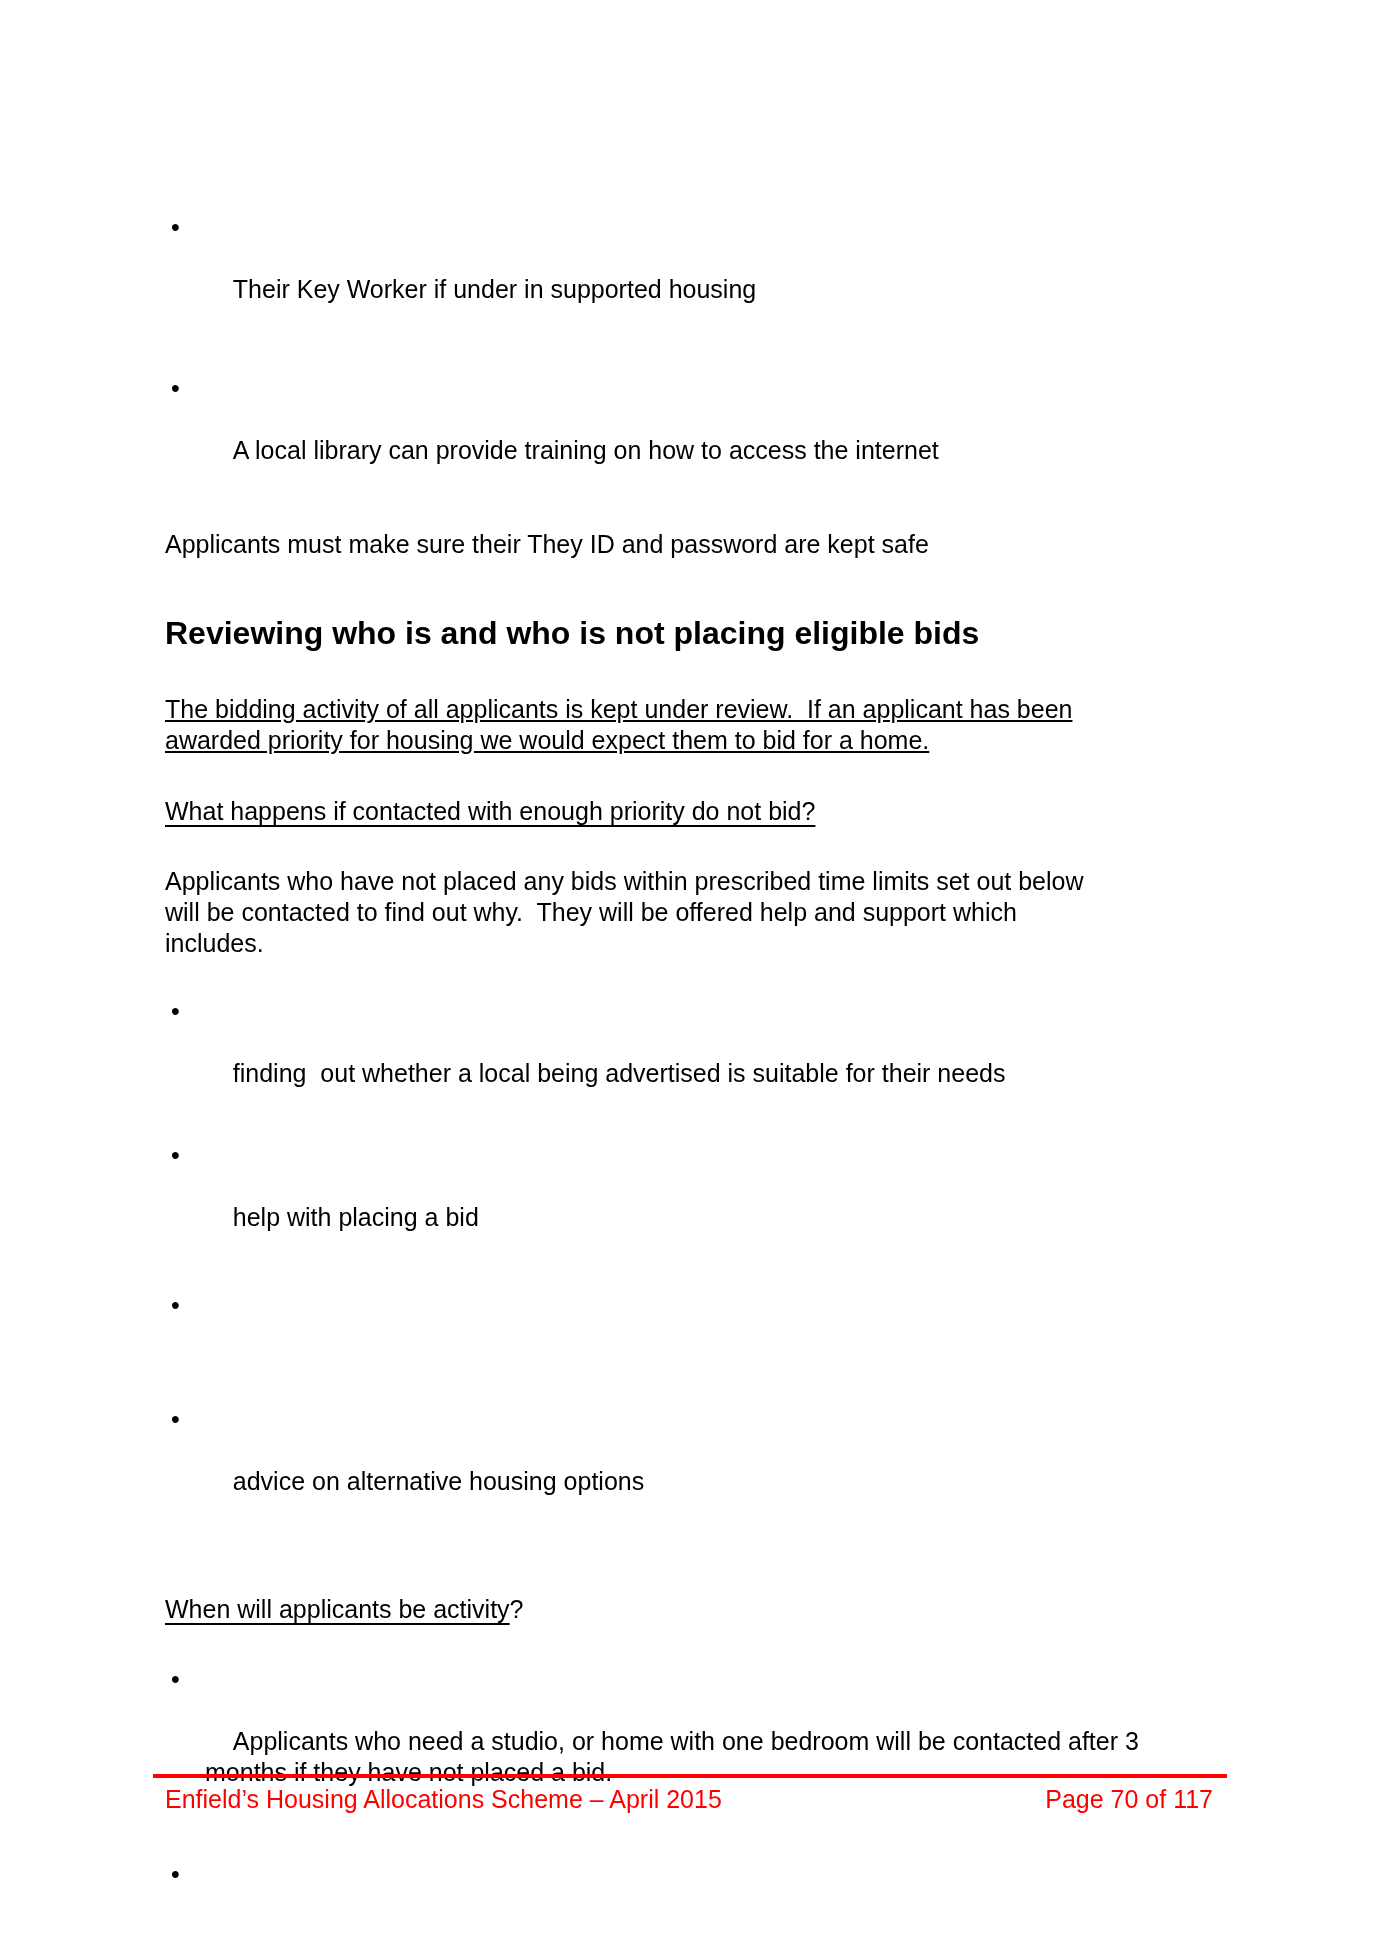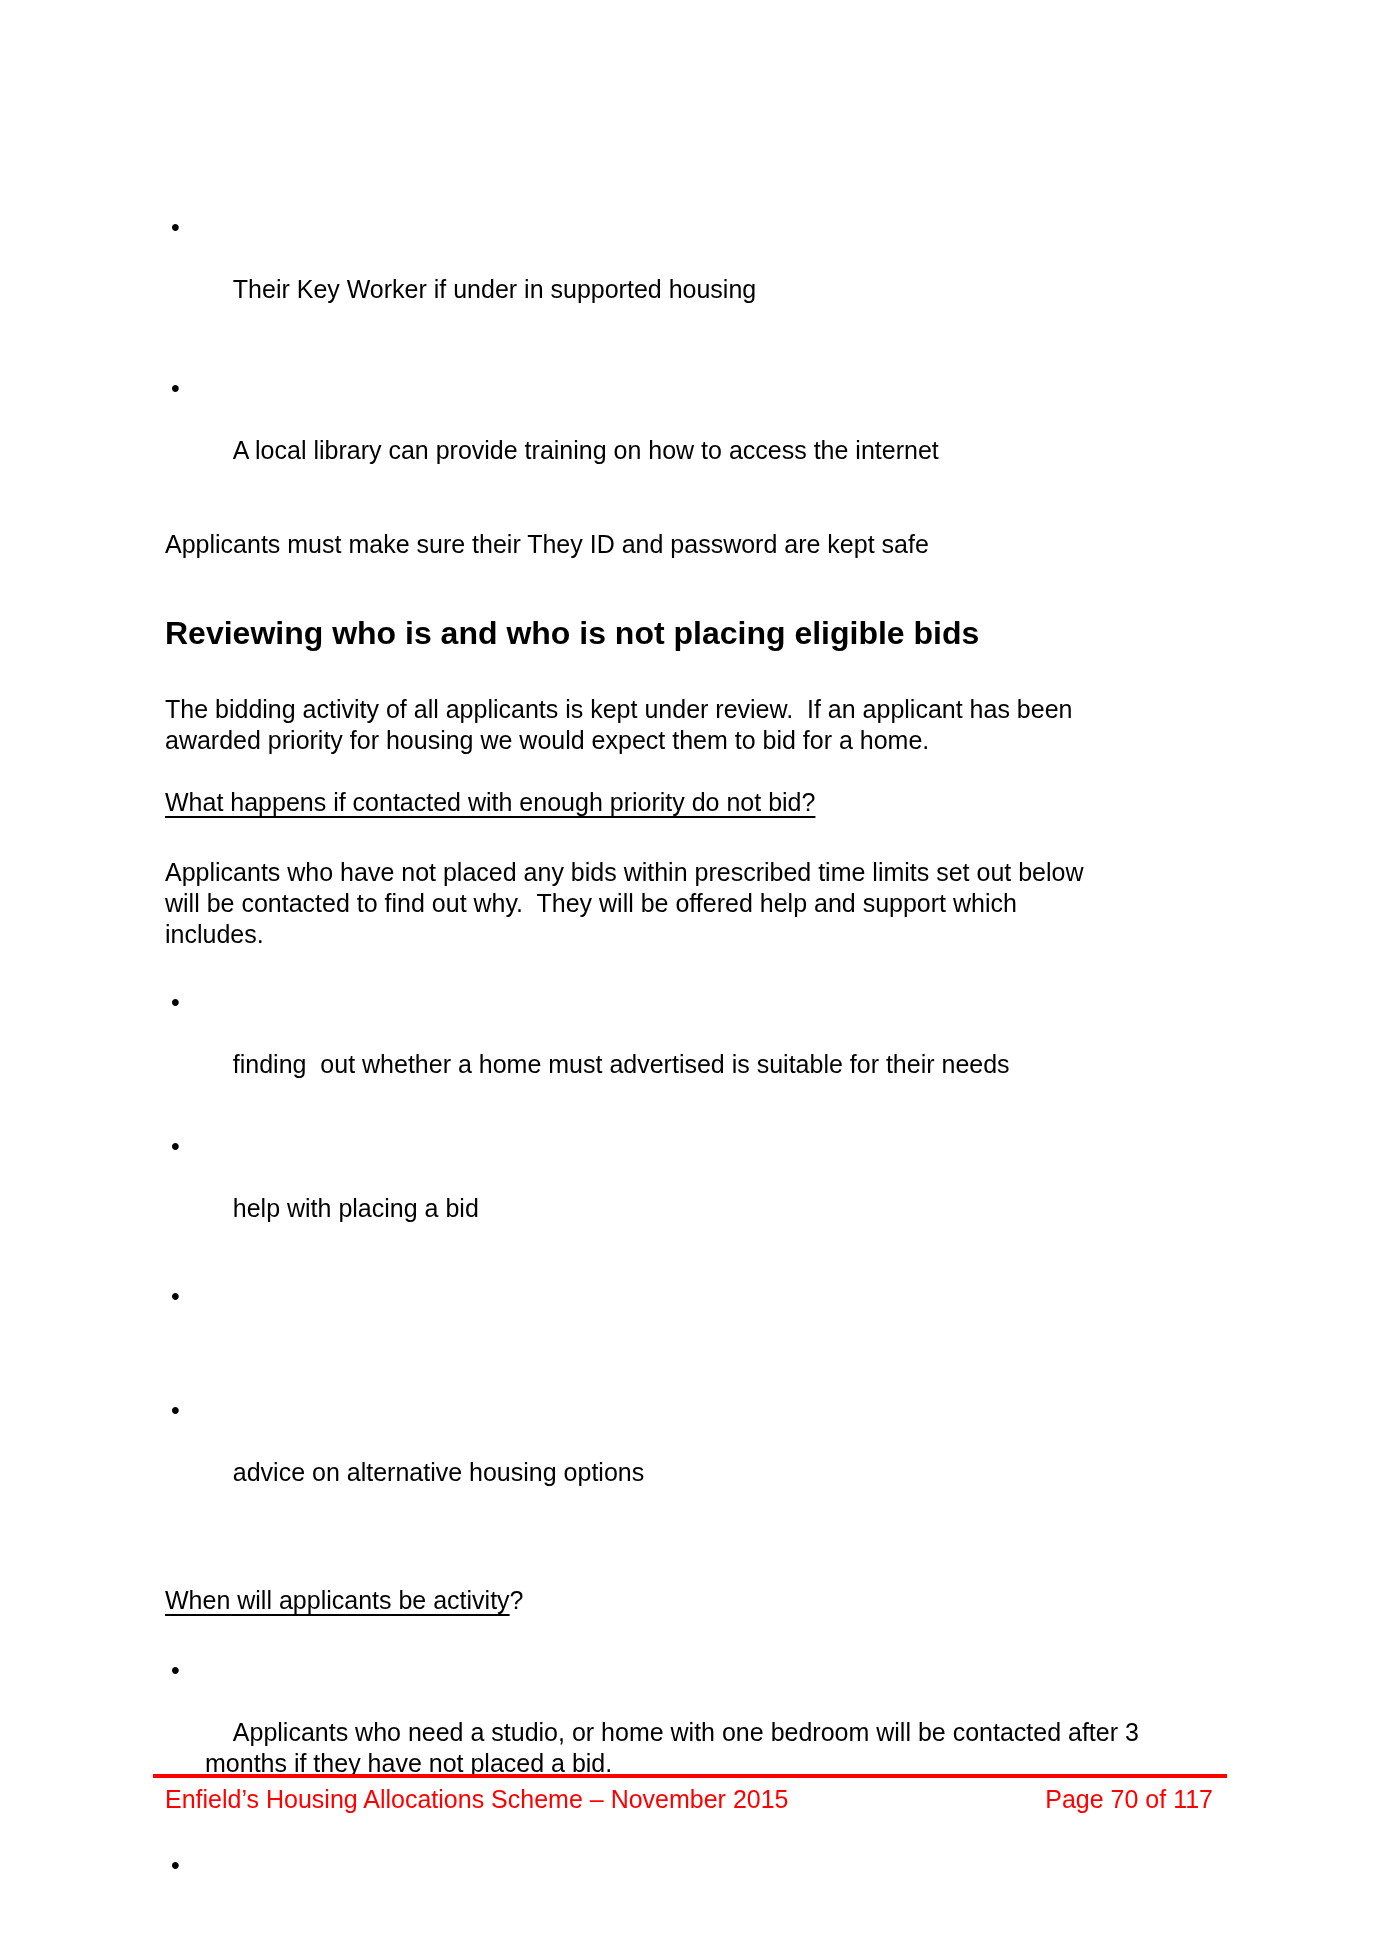--- a/index.html
+++ b/index.html
@@ -46,21 +46,21 @@
     left: 6px;
     top: 0;
     font-size: 25px;
     line-height: 31px;
   }
   
   .mb-37 { margin-bottom: 37px; }
   .mb-32 { margin-bottom: 32px; }
   .mb-54 { margin-bottom: 54px; }
   .mb-42 { margin-bottom: 42px; }
-  .mb-31 { margin-bottom: 31px; }
+  .mb-31 { margin-bottom: 40px; text-decoration: underline; }
   .mb-39 { margin-bottom: 39px; }
   .mb-20 { margin-bottom: 20px; }
   .mb-26 { margin-bottom: 26px; }
   .mb-21 { margin-bottom: 21px; }
   .mb-66 { margin-bottom: 66px; }
   .mb-40 { margin-bottom: 40px; }
   .mb-41 { margin-bottom: 41px; }
   .footer {
     position: absolute;
     left: 153px;
@@ -101,21 +101,21 @@
 awarded priority for housing we would expect them to bid for a home.</div>
 
   <div class="subhead u-all mb-39">What happens if contacted with enough priority do not bid?</div>
 
   <div class="para mb-37">Applicants who have not placed any bids within prescribed time limits set out below
 will be contacted to find out why.  They will be offered help and support which
 includes.</div>
 
   <div class="bullet-item mb-20">
     <span class="dot">•</span>
-    <span>finding  out whether a home must advertised is suitable for their needs</span>
+    <span>finding  out whether a local being advertised is suitable for their needs</span>
   </div>
   <div class="bullet-item mb-26">
     <span class="dot">•</span>
     <span>help with placing a bid</span>
   </div>
   <div class="bullet-item mb-21">
     <span class="dot">•</span>
   </div>
   <div class="bullet-item mb-66">
     <span class="dot">•</span>
@@ -128,17 +128,17 @@
     <span class="dot">•</span>
     <span>Applicants who need a studio, or home with one bedroom will be contacted after 3
 months if they have not placed a bid.</span>
   </div>
   <div class="bullet-item mb-41">
     <span class="dot">•</span>
     
   </div>
 
   <div class="footer">
-    <span class="footer-text">Enfield’s Housing Allocations Scheme – November 2015</span>
+    <span class="footer-text">Enfield’s Housing Allocations Scheme – April 2015</span>
     <span class="footer-text">Page 70 of 117</span>
   </div>
 
 </div>
 
 </body></html>

